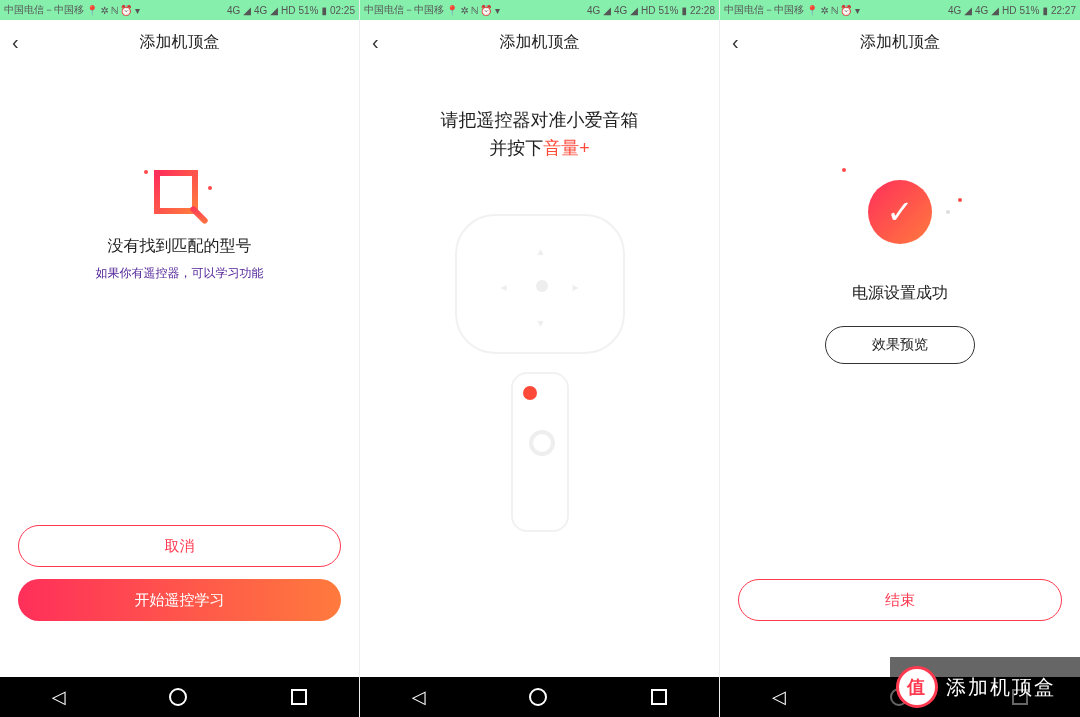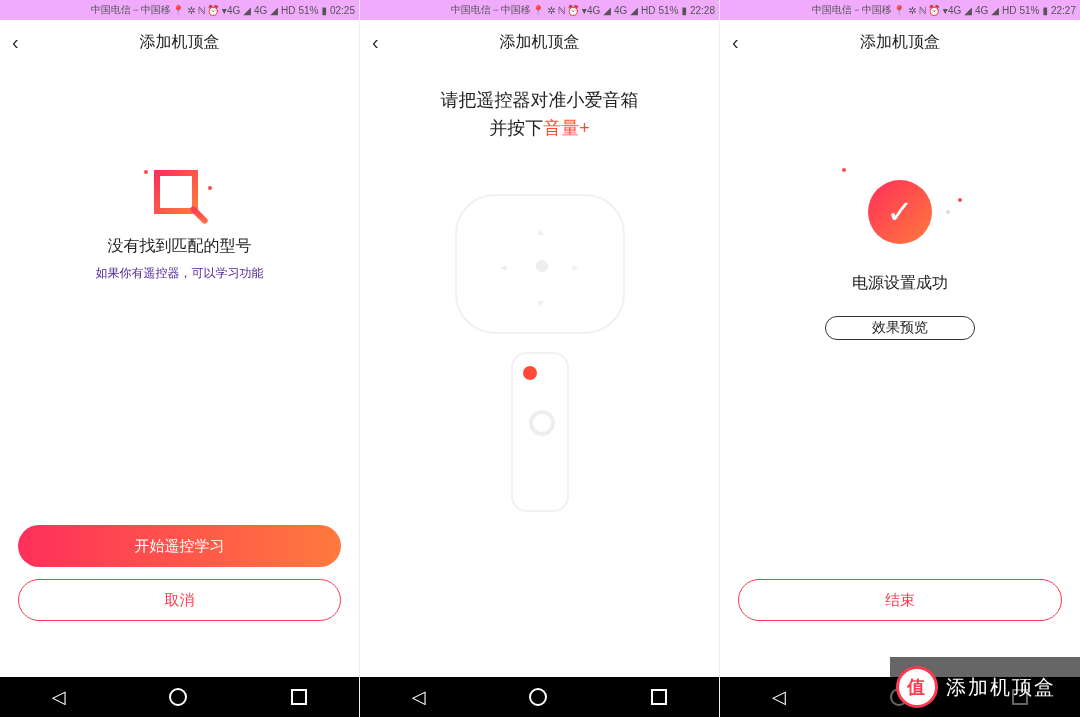--- a/index.html
+++ b/index.html
@@ -23,27 +23,27 @@
     display: flex;
     flex-direction: column;
     position: relative;
     border-right: 1px solid #eee;
   }
   .phone:last-child { border-right: none; }
 
   
   .status {
     height: 20px;
-    background: #f0abfc;
+    background: #86efac;
     display: flex;
     align-items: center;
     padding: 0 4px;
     font-size: 10px;
     color: #555;
-    justify-content: flex-end;
+    justify-content: space-between;
     white-space: nowrap;
   }
   .status-left { display:flex; align-items:center; gap:2px;}
   .status-right { display:flex; align-items:center; gap:3px;}
   .ic { font-size: 10px; color:#555; }
 
   
   .titlebar {
     height: 44px;
     display: flex;
@@ -113,21 +113,21 @@
   }
   .btn-primary {
     background: linear-gradient(90deg,#ff2f5a,#ff7a3d);
     color:#fff;
   }
   .btn-outline {
     border:1px solid #ff3a50; color:#ff3a50; background:#fff;
   }
 
   
-  .s2-hdr { margin-top:24px; text-align:center;}
+  .s2-hdr { margin-top:44px; text-align:center;}
   .s2-line1 { font-size:18px; color:#222;}
   .s2-line2 { font-size:18px; color:#222; margin-top:4px;}
   .s2-accent { color:#ff4a3a;}
   .device {
     margin: 54px auto 0;
     width:170px; height:140px;
     border: 2px solid #f1f1f1;
     border-radius: 40px;
     position:relative;
     background:#fff;
@@ -151,23 +151,23 @@
     width:64px;height:64px;border-radius:50%;
     background: linear-gradient(135deg,#ff2f5a,#ff7a3d);
     display:flex;align-items:center;justify-content:center;
     position:relative;
   }
   .check{color:#fff;font-size:32px;}
   .s3-spark{position:absolute;width:4px;height:4px;border-radius:50%;background:#ff4a4a;}
   .s3-spark.a{left:-26px;top:-12px;}
   .s3-spark.b{right:-30px;top:18px;}
   .s3-spark.c{right:-18px;top:30px; background:#ddd;}
-  .s3-title{ font-size:16px;color:#222;margin-top:29px;}
+  .s3-title{ font-size:16px;color:#222;margin-top:39px;}
   .preview-btn{
-    margin-top:22px;width:150px;height:24px;border-radius:19px;
+    margin-top:22px;width:150px;height:38px;border-radius:19px;
     border:1px solid #333;color:#222;font-size:14px;
     display:flex;align-items:center;justify-content:center;cursor:pointer;
   }
 
   
   .navbar{
     height:40px;background:#000;
     display:flex;align-items:center;justify-content:space-around;
   }
   .nav-ico{color:#fff;display:flex;align-items:center;justify-content:center;}
@@ -224,22 +224,22 @@
         <div class="search-ico">
           <span class="spark a"></span>
             <span class="spark b"></span>
           <div class="search-circle"></div>
           <div class="search-handle"></div>
         </div>
         <div class="msg-title">没有找到匹配的型号</div>
         <div class="msg-sub">如果你有遥控器，可以学习功能</div>
       </div>
       <div class="btn-area">
+        <div class="btn btn-outline">取消</div>
         <div class="btn btn-primary">开始遥控学习</div>
-        <div class="btn btn-outline">取消</div>
       </div>
     </div>
     <div class="navbar">
       <span class="nav-ico nav-back">◁</span>
       <span class="nav-ico nav-home"></span>
       <span class="nav-ico nav-recent"></span>
     </div>
   </div>
 
   <div class="phone">

